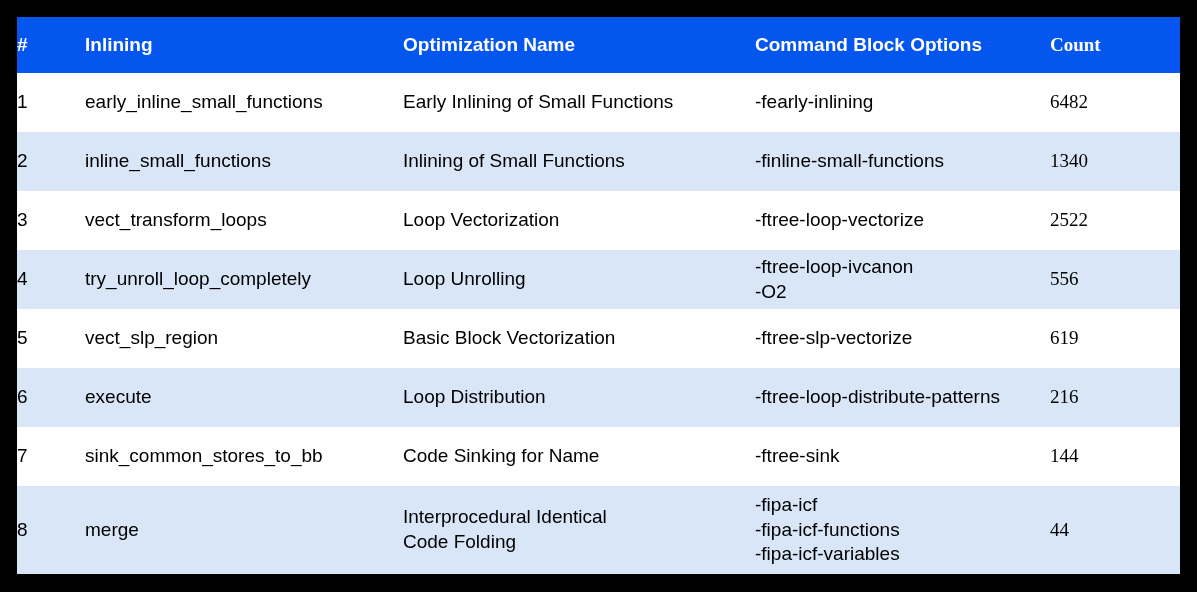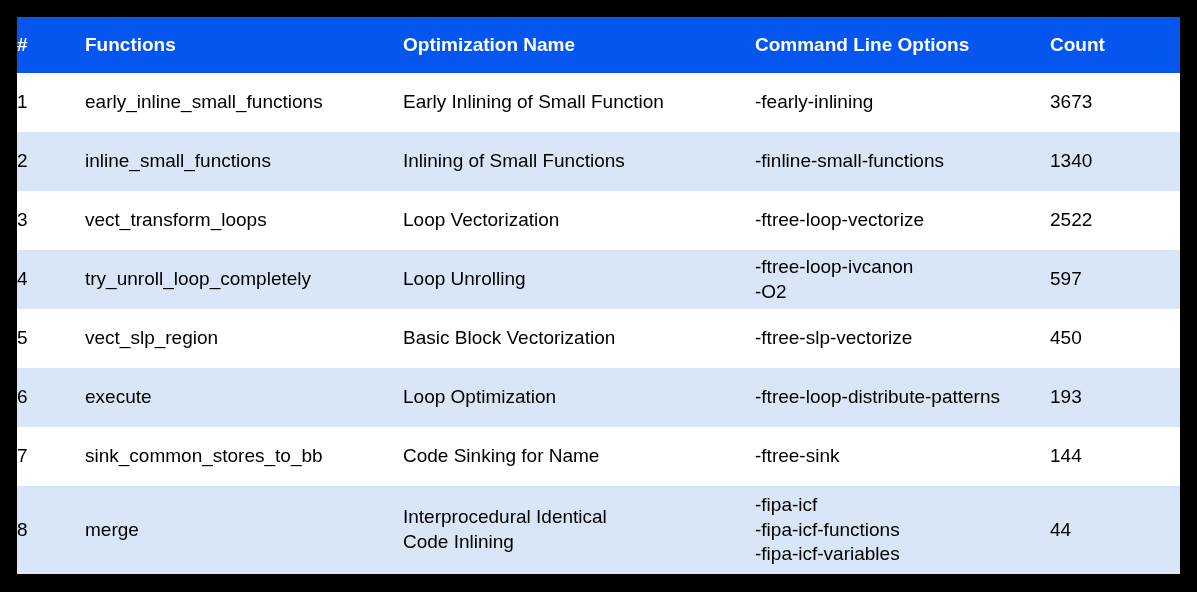--- a/index.html
+++ b/index.html
@@ -48,51 +48,51 @@
     color: var(--header-text, #FFFFFF);
     font-weight: bold;
   }
   tbody tr {
     height: 59px;
   }
   tbody tr:nth-child(odd)  { background: var(--row-bg, #FFFFFF); }
   tbody tr:nth-child(even) { background: var(--row-alt-bg, #D8E6F8); }
   tbody tr.tall { height: 88px; }
   .col-num-pad { padding-left: 25px; }
-  .col-count-c { text-align: center; }
+  .col-count-c { text-align: center; font-family: Liberation Serif, serif; }
 </style>
 </head>
 <body>
 
 <div class="canvas">
   <div class="table-wrap">
     <table class="opt-table">
       <colgroup>
         <col style="width:68px">
         <col style="width:318px">
         <col style="width:352px">
         <col style="width:295px">
         <col style="width:130px">
       </colgroup>
       <thead>
         <tr>
           <th class="col-num-pad">#</th>
-          <th>Functions</th>
+          <th>Inlining</th>
           <th>Optimization Name</th>
-          <th>Command Line Options</th>
+          <th>Command Block Options</th>
           <th class="col-count-c">Count</th>
         </tr>
       </thead>
       <tbody>
         <tr>
           <td class="col-num-pad">1</td>
           <td>early_inline_small_functions</td>
-          <td>Early Inlining of Small Function</td>
+          <td>Early Inlining of Small Functions</td>
           <td>-fearly-inlining</td>
-          <td class="col-count-c">3673</td>
+          <td class="col-count-c">6482</td>
         </tr>
         <tr>
           <td class="col-num-pad">2</td>
           <td>inline_small_functions</td>
           <td>Inlining of Small Functions</td>
           <td>-finline-small-functions</td>
           <td class="col-count-c">1340</td>
         </tr>
         <tr>
           <td class="col-num-pad">3</td>
@@ -100,48 +100,48 @@
           <td>Loop Vectorization</td>
           <td>-ftree-loop-vectorize</td>
           <td class="col-count-c">2522</td>
         </tr>
         <tr>
           <td class="col-num-pad">4</td>
           <td>try_unroll_loop_completely</td>
           <td>Loop Unrolling</td>
           <td>-ftree-loop-ivcanon
 -O2</td>
-          <td class="col-count-c">597</td>
+          <td class="col-count-c">556</td>
         </tr>
         <tr>
           <td class="col-num-pad">5</td>
           <td>vect_slp_region</td>
           <td>Basic Block Vectorization</td>
           <td>-ftree-slp-vectorize</td>
-          <td class="col-count-c">450</td>
+          <td class="col-count-c">619</td>
         </tr>
         <tr>
           <td class="col-num-pad">6</td>
           <td>execute</td>
-          <td>Loop Optimization</td>
+          <td>Loop Distribution</td>
           <td>-ftree-loop-distribute-patterns</td>
-          <td class="col-count-c">193</td>
+          <td class="col-count-c">216</td>
         </tr>
         <tr>
           <td class="col-num-pad">7</td>
           <td>sink_common_stores_to_bb</td>
           <td>Code Sinking for Name</td>
           <td>-ftree-sink</td>
           <td class="col-count-c">144</td>
         </tr>
         <tr class="tall">
           <td class="col-num-pad">8</td>
           <td>merge</td>
           <td>Interprocedural Identical
-Code Inlining</td>
+Code Folding</td>
           <td>-fipa-icf
 -fipa-icf-functions
 -fipa-icf-variables</td>
           <td class="col-count-c">44</td>
         </tr>
       </tbody>
     </table>
   </div>
 </div>
 

